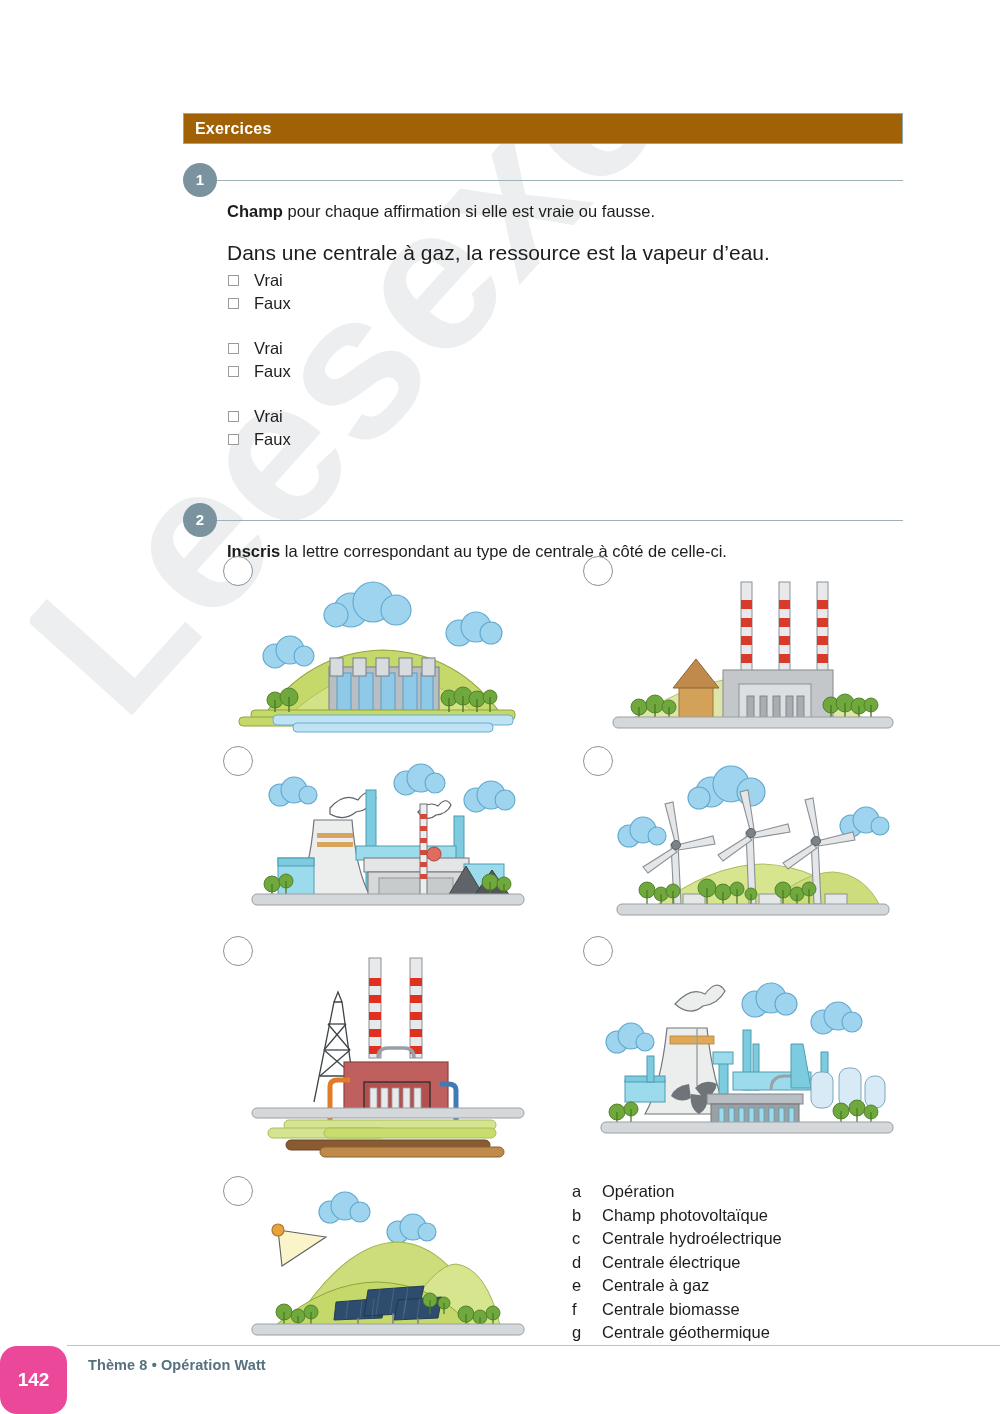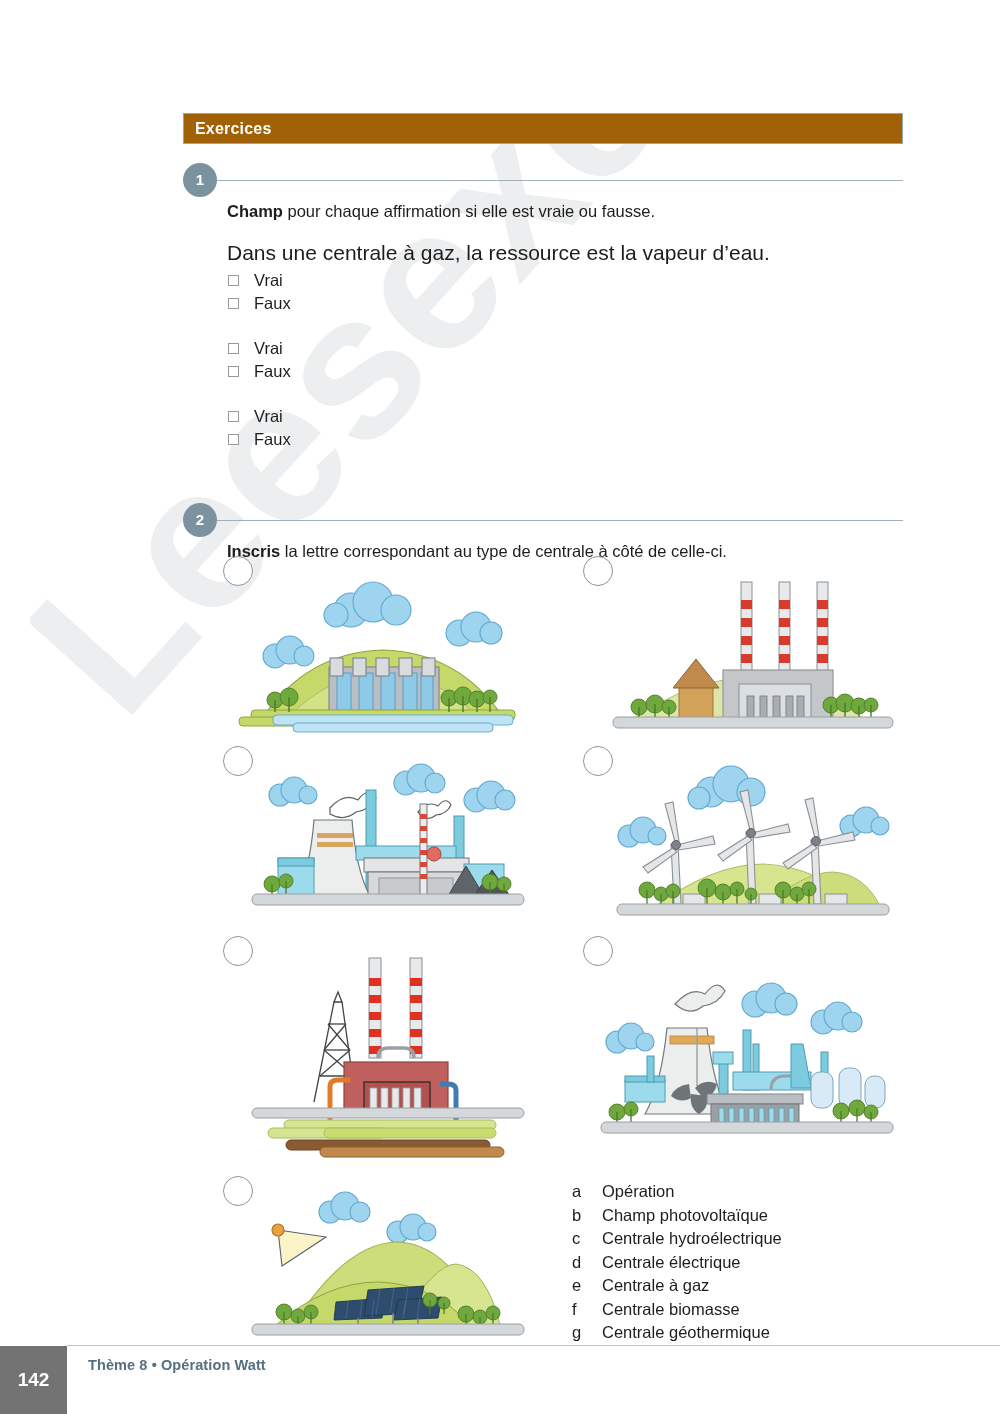--- a/index.html
+++ b/index.html
@@ -102,24 +102,25 @@
   .legend-letter { width: 30px; flex: 0 0 auto; }
   .legend-label { flex: 1 1 auto; }
 
   
   .footer-rule {
     position: absolute; left: 67px; top: 1345px; width: 933px; height: 1px;
     background: #b9c5cb; z-index: 3;
   }
   .footer-num {
     position: absolute; left: 0; top: 1346px;
-    width: 67px; height: 68px; background: #737373;
+    width: 67px; height: 68px; background: #ec4899;
     color: #fff; font-size: 19px; font-weight: 700;
     display: flex; align-items: center; justify-content: center;
     z-index: 4;
+    border-radius: 17px;
   }
   .footer-text {
     position: absolute; left: 88px; top: 1357px;
     font-size: 14.5px; font-weight: 700; color: #55707f;
     letter-spacing: .1px; z-index: 3;
   }
 </style>
 </head>
 <body>
 

